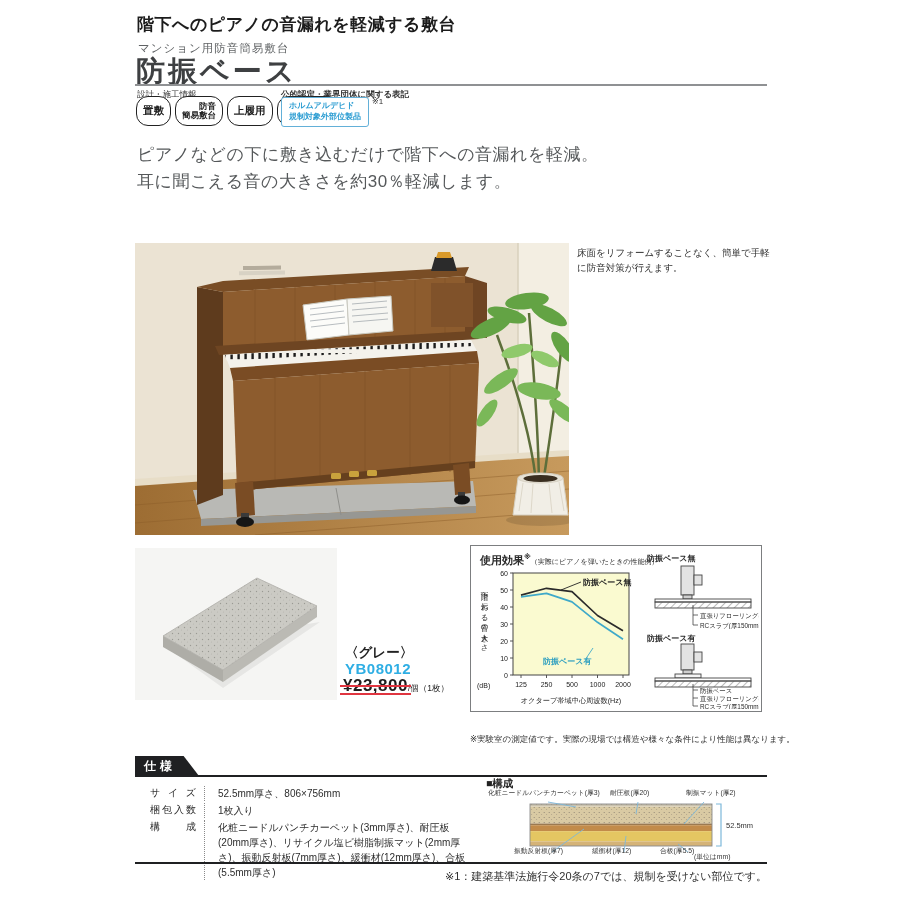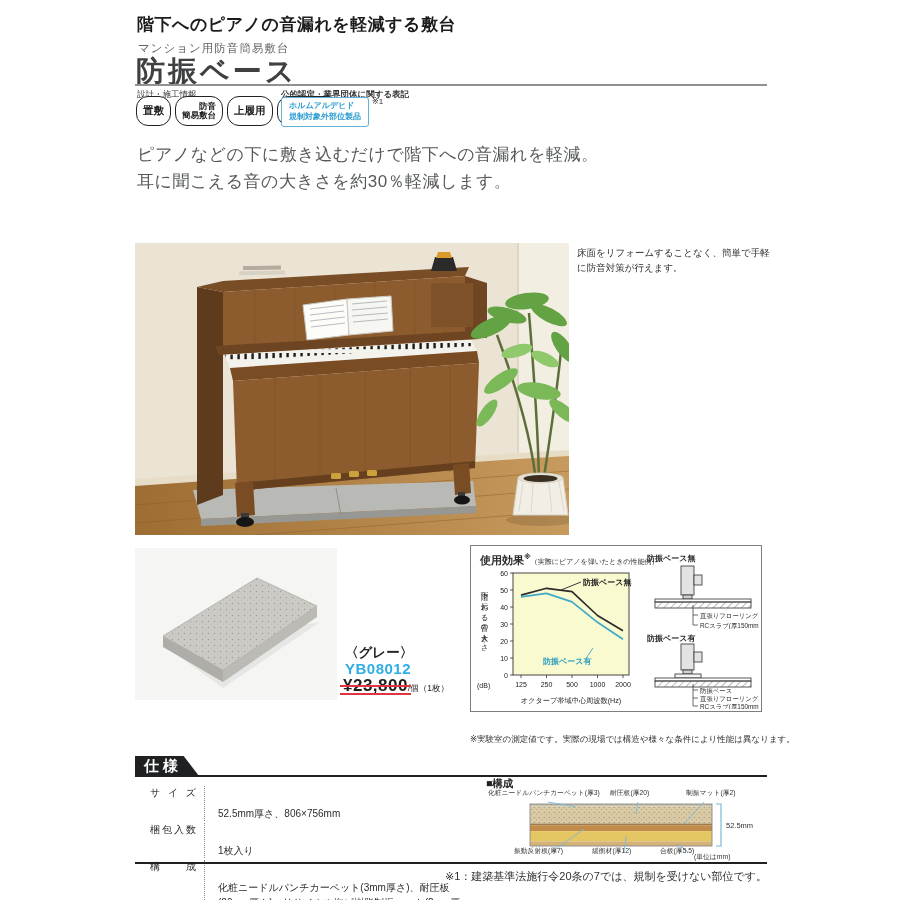--- a/index.html
+++ b/index.html
@@ -46,28 +46,28 @@
   .cb-ydb { position:absolute; left:6px; top:136px; font-size:7px; color:#222;}
   #chart-svg { position:absolute; left:16px; top:22px; }
   .anno-mu { position:absolute; left:112px; top:31px; font-size:8px; font-weight:bold; color:#222;}
   .anno-ari { position:absolute; left:72px; top:110px; font-size:8px; font-weight:bold; color:#2e9fc0;}
   .diag { position:absolute; width:112px; height:76px;}
   .diag-top { left:176px; top:7px;}
   .diag-bot { left:176px; top:87px;}
   .chart-footnote { position:absolute; left:470px; top:717px; font-size:8.5px; color:#2e2e2e;margin-top:17px;}
 
   .spec-tab { position:absolute; left:135px; top:756px; width:64px; height:20px; background:#1f2022;
-    clip-path:polygon(0 0,76% 0,100% 100%,0 100%); color:#fff; font-size:15px; font-weight:bold;
+    clip-path:polygon(0 0,76% 0,100% 100%,0 100%); color:#fff; font-size:12px; font-weight:bold;
     display:flex; align-items:center; padding-left:9px; letter-spacing:4px;}
   .spec-rule { position:absolute; left:135px; top:775px; width:632px; height:1.5px; background:#1f2022;}
   .spec-rows { position:absolute; left:150px; top:786px; width:330px; font-size:10px; color:#2d2d2d;}
   .spec-row { display:flex; margin-bottom:2px;}
   .spec-label { width:46px; text-align:justify; text-align-last:justify; flex:none; color:#2d2d2d;}
   .spec-sep { flex:none; width:14px; border-left:1px dotted #8a8a8a; margin-left:8px;}
-  .spec-value { width:262px; line-height:1.5;margin-top:20px;}
+  .spec-value { width:262px; line-height:1.5;}
 
   .comp-heading { position:absolute; left:486px; top:777px; font-size:10.5px; font-weight:bold; color:#222;}
   .comp { position:absolute; left:488px; top:788px; width:276px; height:72px;text-align:right;}
   .comp-lab { position:absolute; font-size:6.8px; color:#333; white-space:nowrap;}
   .comp-unit { position:absolute; left:206px; top:64px; font-size:6.8px; color:#333;}
 
   .bottom-rule { position:absolute; left:135px; top:862px; width:632px; height:2px; background:#1f2022;}
   .footnote { position:absolute; left:135px; top:869px; width:632px; text-align:right; font-size:11px; color:#2e2e2e;}
 </style>
 </head>

